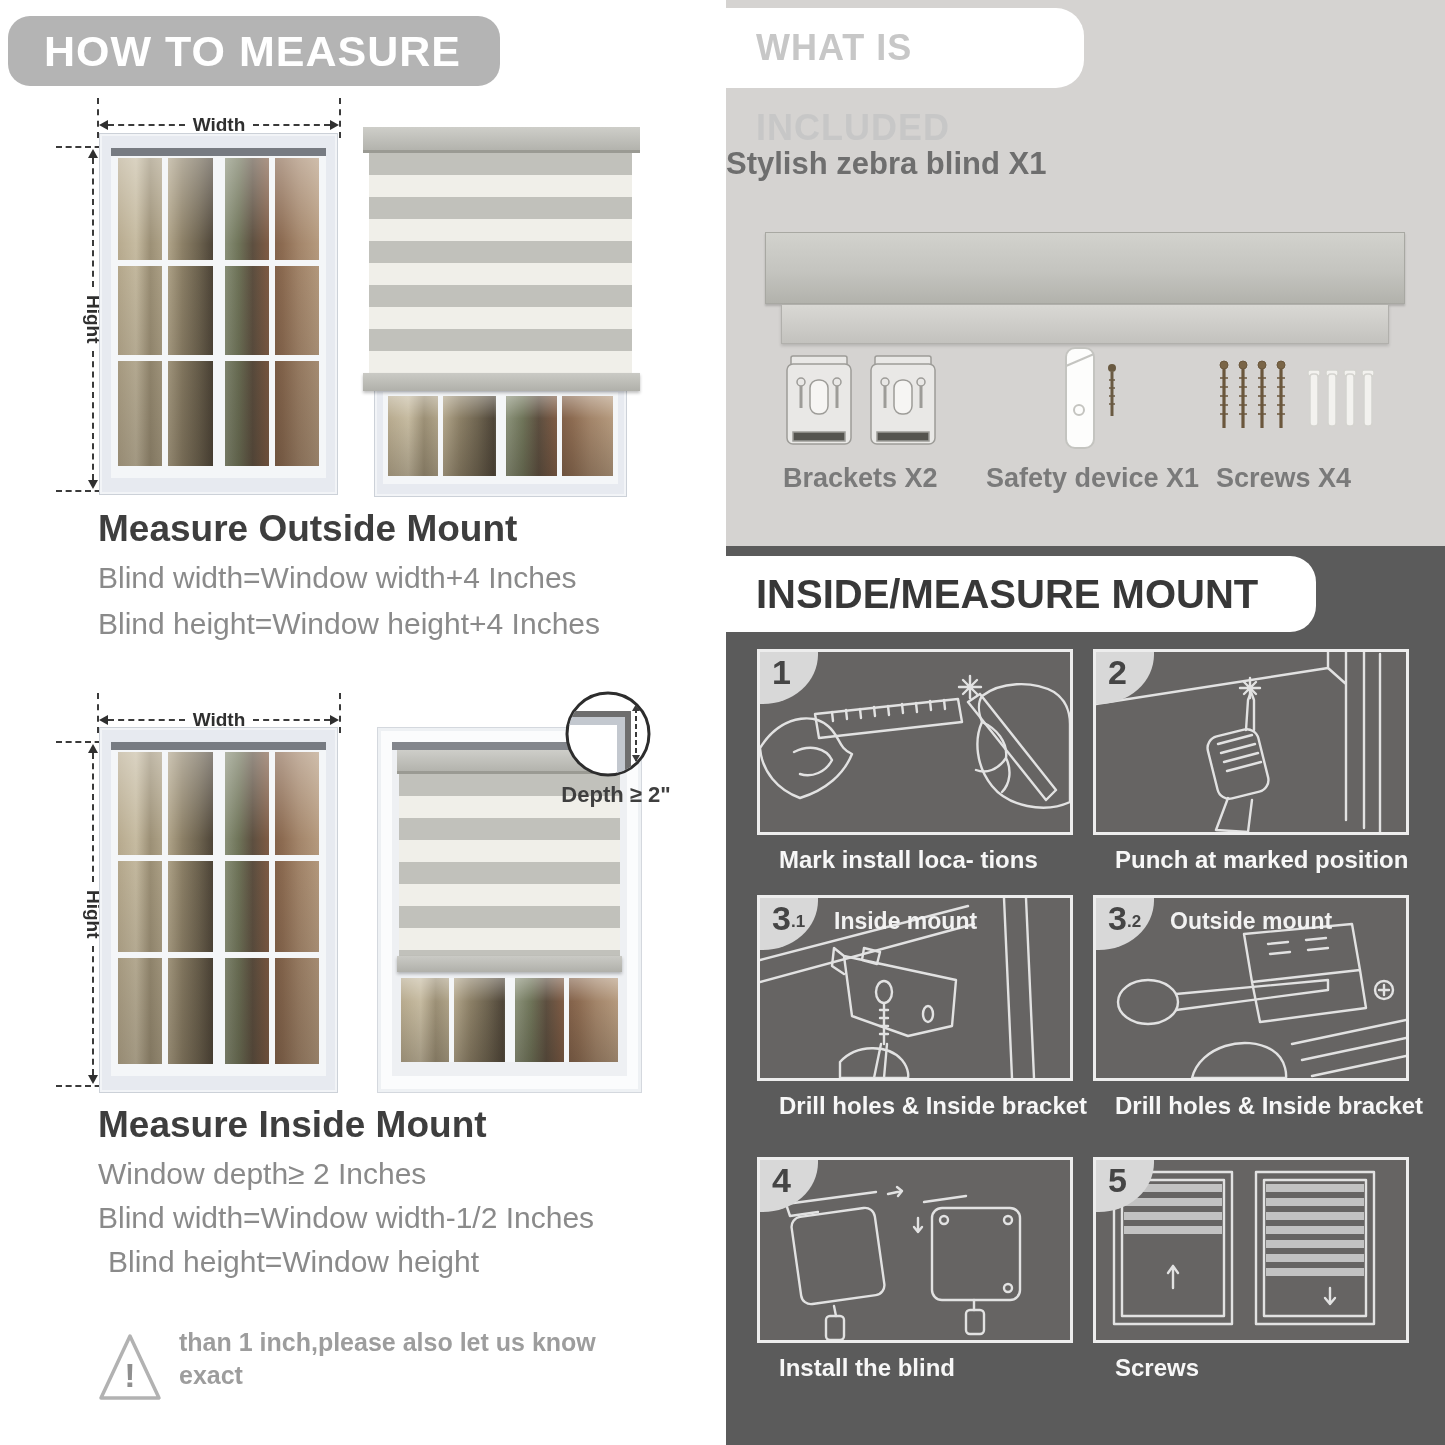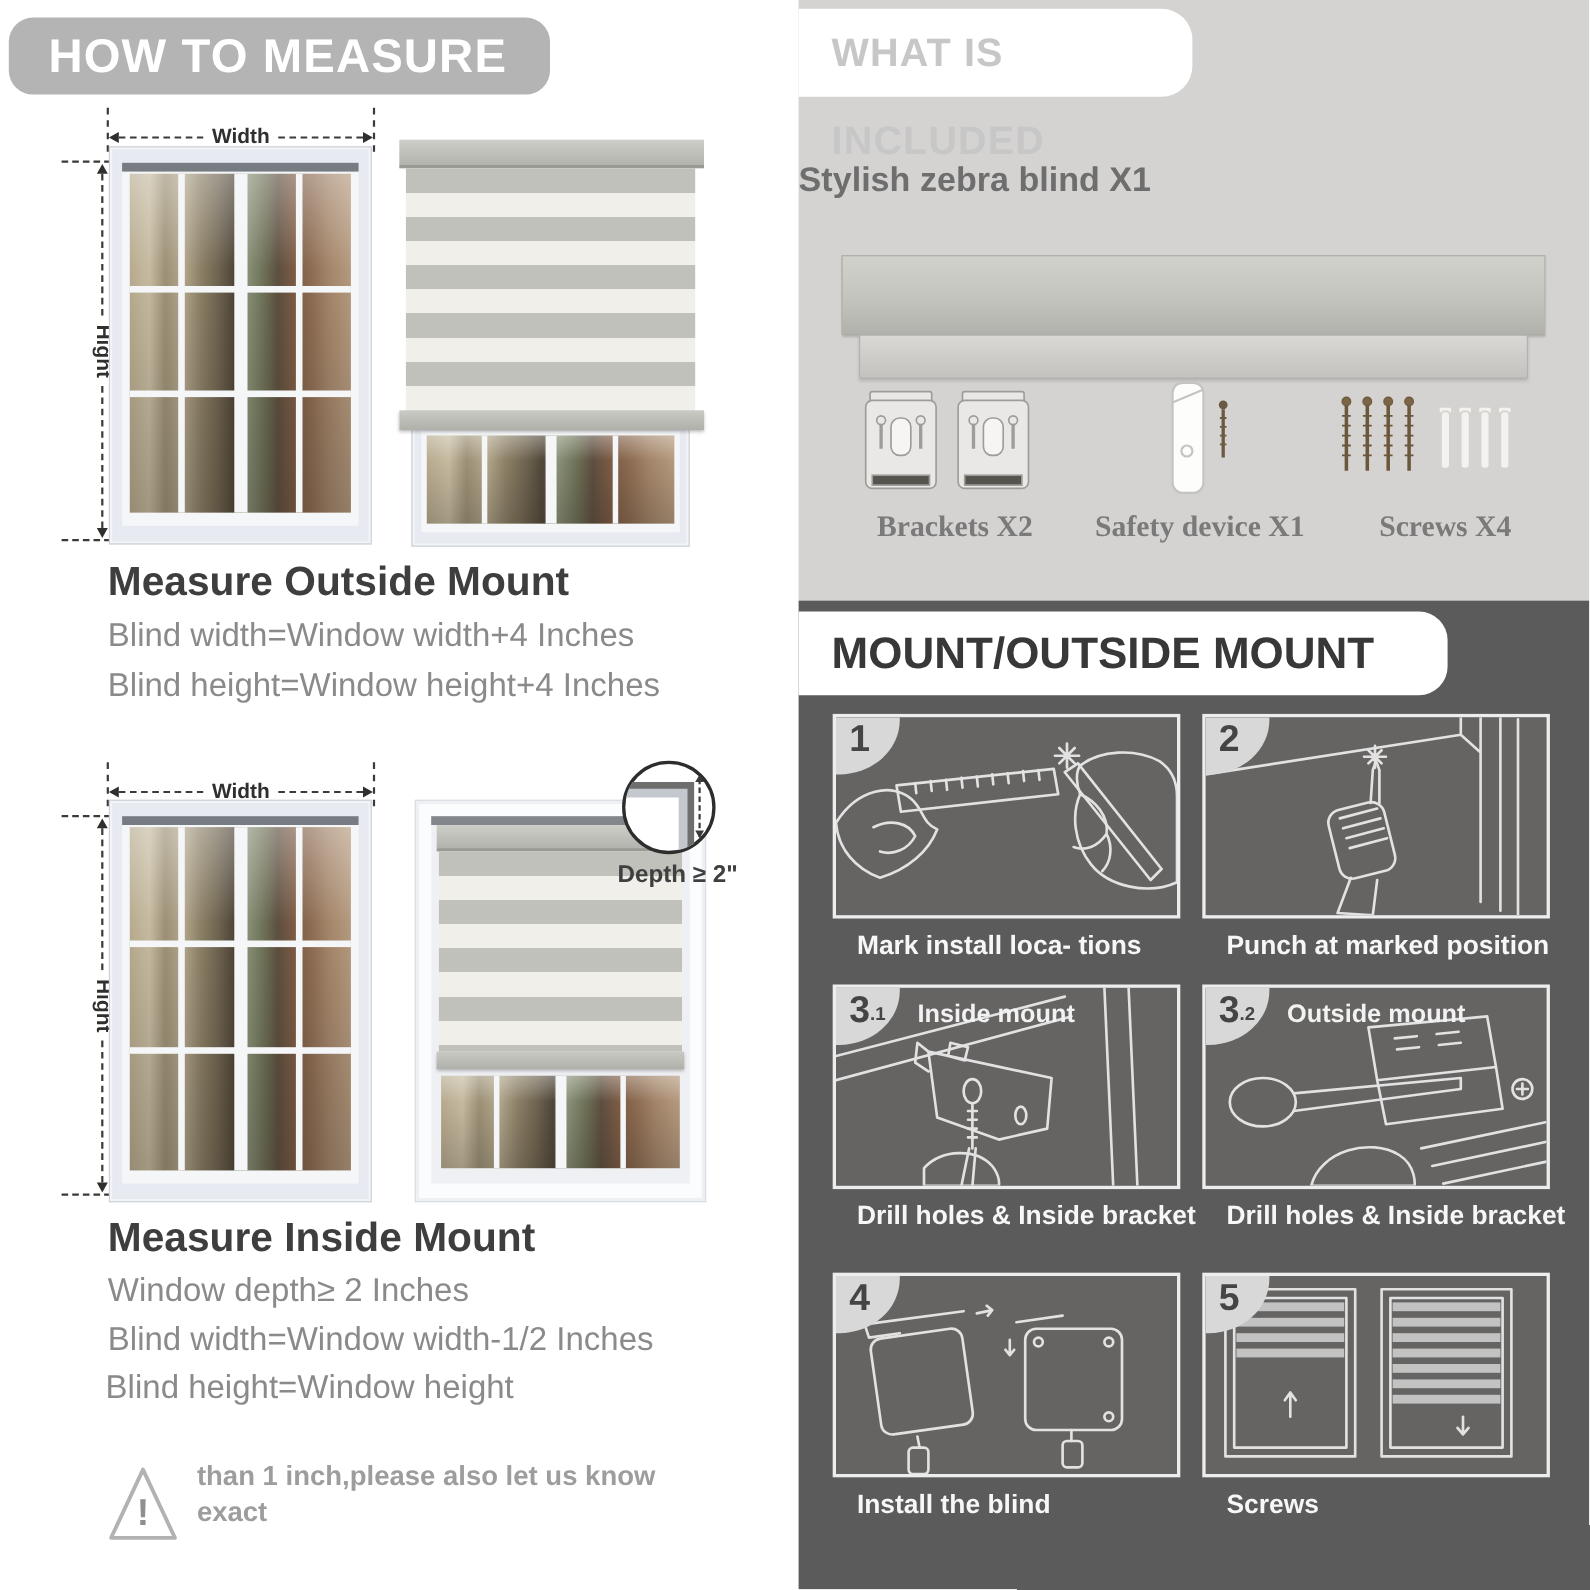--- a/index.html
+++ b/index.html
@@ -66,21 +66,21 @@
            line-height:80px;padding-left:30px;box-sizing:border-box;letter-spacing:1px;}
   .product-label{position:absolute;left:726px;top:146px;width:719px;
                  font-size:31px;font-weight:bold;color:var(--c-product,#6e6e6e);}
   .rail-main{position:absolute;left:765px;top:232px;width:640px;height:72px;
              background:linear-gradient(#d2d2cd 0%,#c4c4bf 55%,#b2b2ac 100%);
              border:1px solid #a8a8a2;box-sizing:border-box;box-shadow:0 2px 2px rgba(0,0,0,.18);}
   .rail-sub{position:absolute;left:781px;top:304px;width:608px;height:40px;
             background:linear-gradient(#d9d8d4,#c3c2be);border:1px solid #b1b0ac;box-sizing:border-box;
             box-shadow:0 2px 3px rgba(0,0,0,.15);}
   .item-label{position:absolute;top:463px;font-size:27px;font-weight:bold;color:var(--c-item,#7a7a7a);
-              text-align:right;white-space:nowrap;font-family:Liberation Serif, serif;}
+              text-align:left;white-space:nowrap;}
   
   .dark{position:absolute;left:726px;top:546px;width:719px;height:899px;background:var(--c-dark,#5b5b5b);}
   .mnt-box{position:absolute;left:726px;top:556px;width:590px;height:76px;background:#fff;
            border-radius:0 26px 26px 0;color:var(--c-darktitle,#383838);font-size:40px;font-weight:bold;
            line-height:76px;padding-left:30px;box-sizing:border-box;}
   .pframe{position:absolute;width:316px;height:186px;border:3px solid var(--c-panelline,#ededed);
           background:#666463;box-sizing:border-box;overflow:hidden;}
   .pframe svg{position:absolute;left:0;top:0;}
   .badge{position:absolute;left:0;top:0;width:58px;height:52px;background:#d8d8d8;
          border-radius:0 0 95% 0;color:#454545;display:flex;}
@@ -229,21 +229,21 @@
           <path d="M72,14 l-4,7 h8 z" fill="#3a3a3a"></path>
           <path d="M72,72 l-4,-7 h8 z" fill="#3a3a3a"></path>
         </g>
       </svg>
     </div>
     <div class="depth-label" style="left:560px;top:782px;width:112px;text-align:center">Depth ≥ 2"</div>
 
     <div class="h2" style="left:98px;top:1104px">Measure Inside Mount</div>
     <div class="bodyline" style="left:98px;top:1157px">Window depth≥ 2 Inches</div>
     <div class="bodyline" style="left:98px;top:1201px">Blind width=Window width-1/2 Inches</div>
-    <div class="bodyline" style="left:96px;top:1245px">Blind height=Window height</div>
+    <div class="bodyline" style="left:108px;top:1245px">Blind height=Window height</div>
 
     <div style="position:absolute;left:96px;top:1330px;width:68px;height:76px">
       <svg width="68" height="76" viewBox="0 0 68 76">
         <path d="M34,6 L63,68 L5,68 Z" fill="none" stroke="#b2b2b2" stroke-width="3.5" stroke-linejoin="round"></path>
       </svg>
       <span style="position:absolute;left:0;right:0;top:26px;text-align:center;font-size:34px;font-weight:bold;color:#8f8f8f">!</span>
     </div>
     <div class="warn-text" style="left:179px;top:1326px;width:460px">
       <div>than 1 inch,please also let us know exact</div>
 
@@ -338,21 +338,21 @@
     </div>
 
     <div class="item-label" style="left:783px;width:156px">Brackets X2</div>
     <div class="item-label" style="left:986px;width:200px">Safety device X1</div>
     <div class="item-label" style="left:1216px;width:158px">Screws X4</div>
   </section>
 
   <section>
     <div class="dark"></div>
     <div class="mnt-box">
-      <span>MOUNT/OUTSIDE MOUNT</span>
+      <span>INSIDE/MEASURE MOUNT</span>
     </div>
 
     <div class="pframe" style="left:757px;top:649px">
       <svg width="310" height="180" viewBox="0 0 310 180">
         <path class="ln" d="M55,62 L198,47 L202,70 L59,86 Z"></path>
         <path class="ln" d="M72,60 l1,9 M86,58 l1,9 M100,57 l1,9 M114,55 l1,9 M128,54 l1,9 M142,52 l1,9 M156,51 l1,9 M170,49 l1,9 M184,48 l1,9"></path>
         <path class="ln" d="M203,28 l14,14 M217,28 l-14,14 M210,24 v22 M199,35 h22"></path>
         <path class="ln" d="M0,96 C20,64 52,60 68,74 C80,84 78,96 92,102 C84,122 66,138 40,146 C18,138 2,120 0,96"></path>
         <path class="ln" d="M34,100 C50,92 66,96 72,108 C66,120 52,126 40,122"></path>
         <path class="ln" d="M222,44 C240,30 272,28 294,40 C306,48 310,60 310,72 L310,150 C284,162 248,154 232,134 C216,114 214,88 222,70 C218,60 218,50 222,44"></path>

